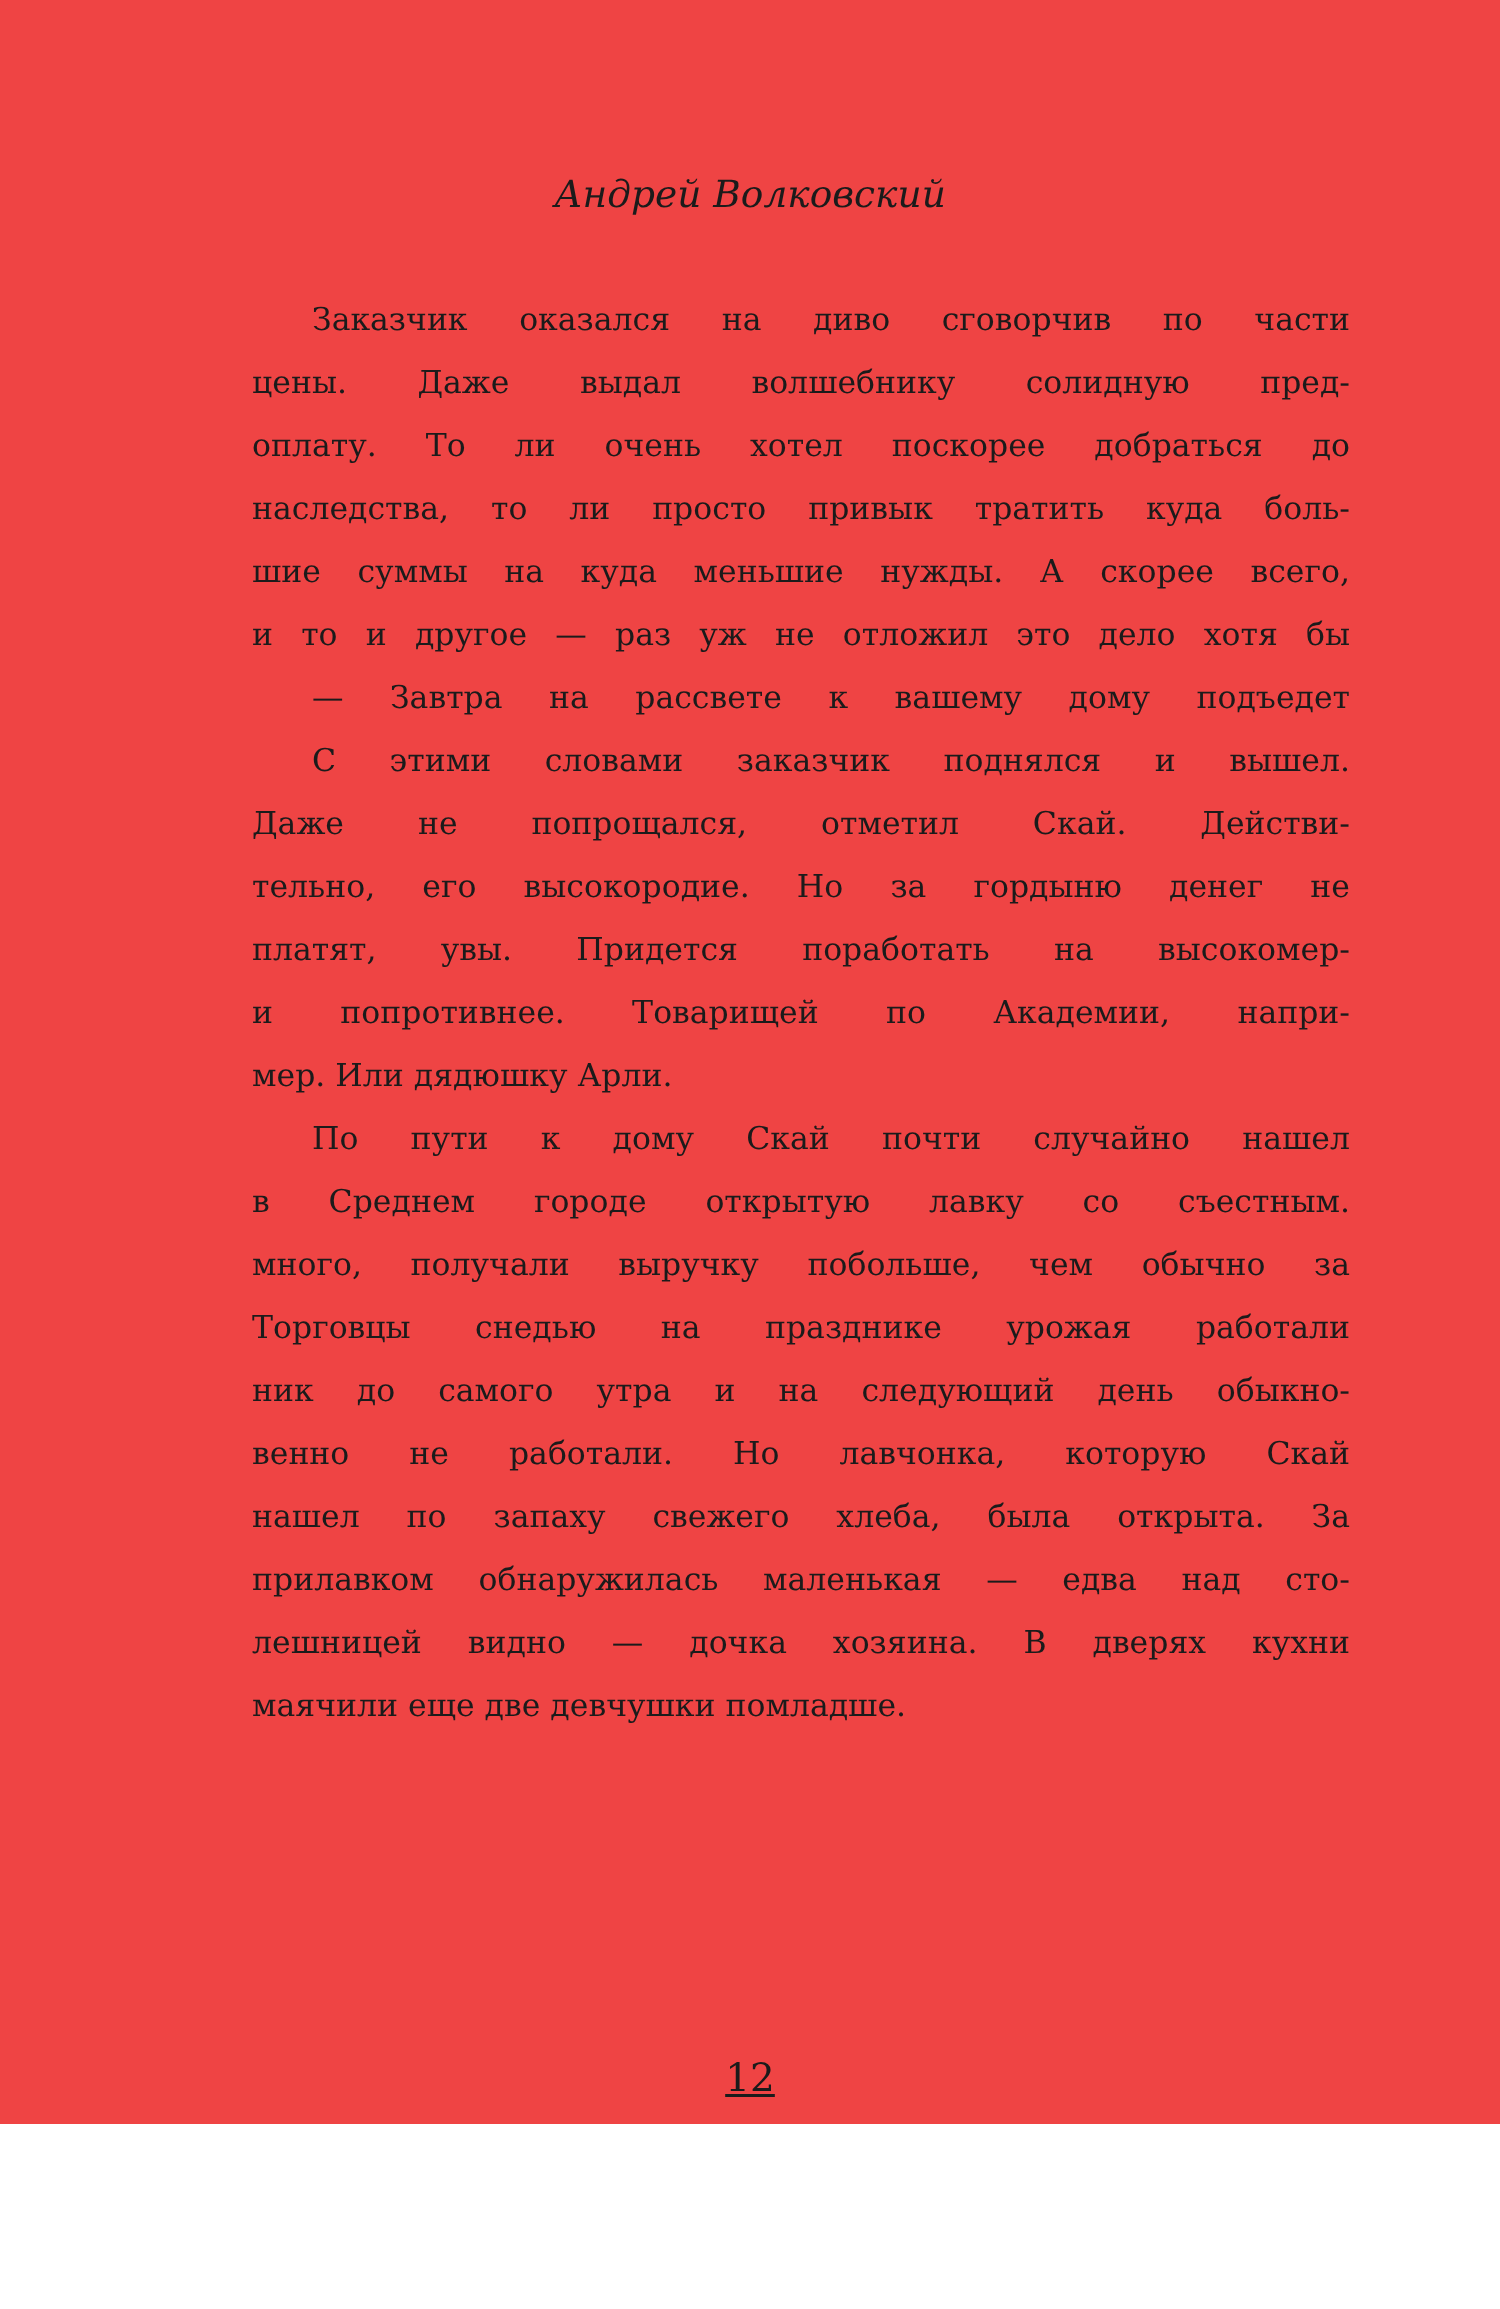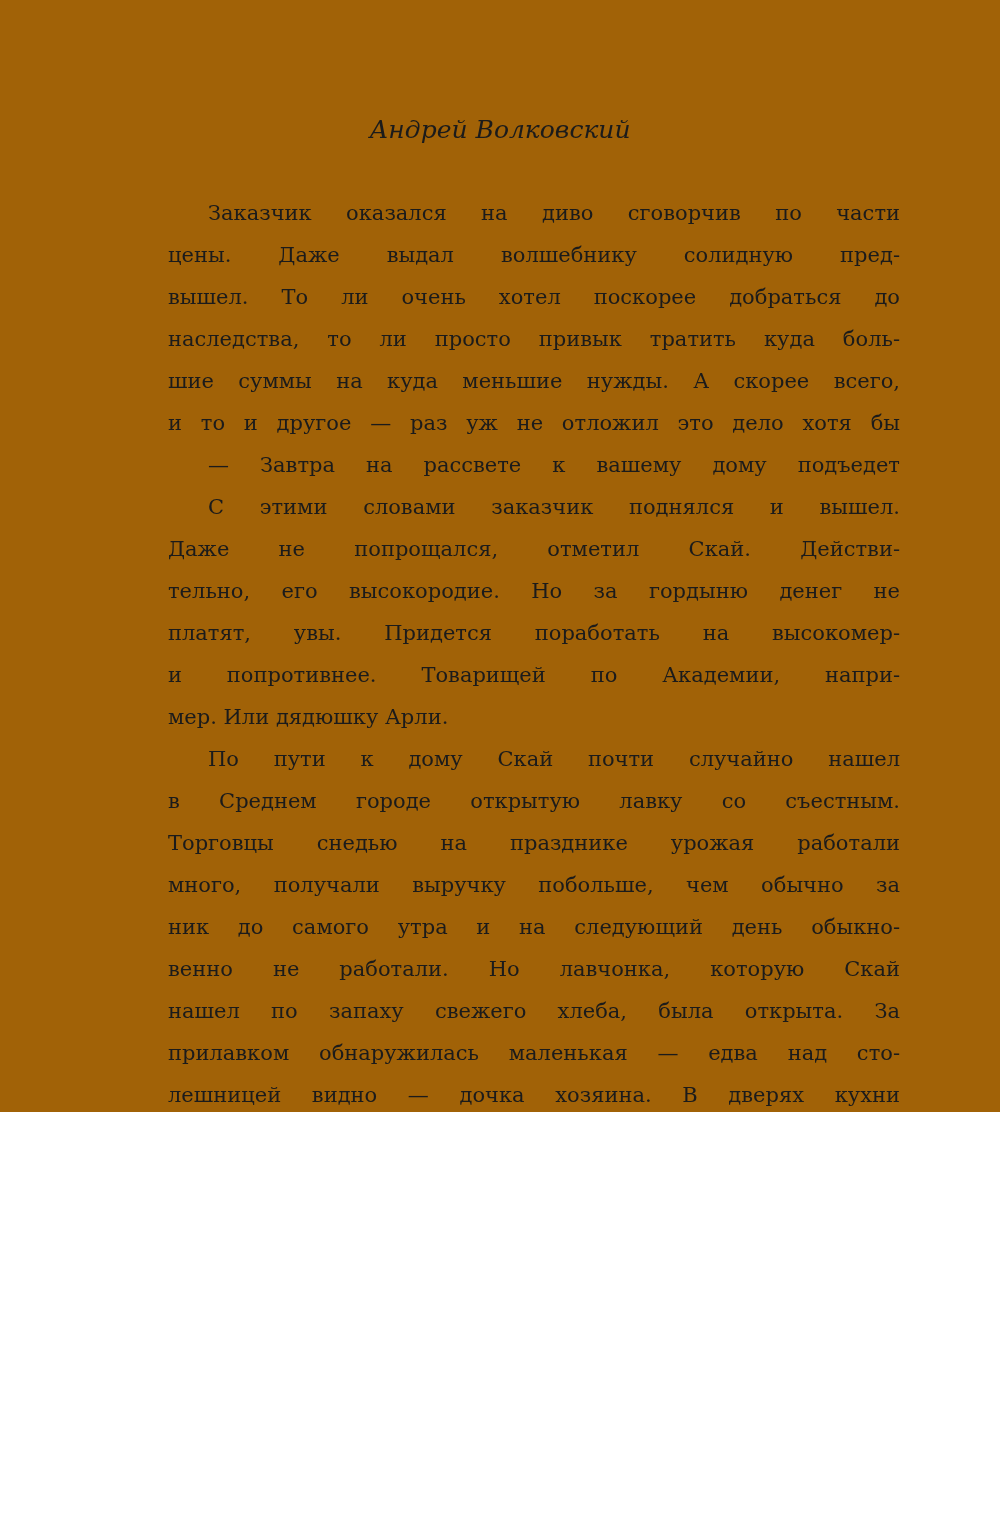--- a/index.html
+++ b/index.html
@@ -1,22 +1,22 @@
 <!DOCTYPE html>
 <html lang="ru"><head>
 <meta charset="utf-8">
 <style>
   * { margin: 0; padding: 0; box-sizing: border-box; }
   html, body { background: #ffffff; }
   .page {
     position: relative;
     width: 1000px;
-    height: 1112px;
+    height: 1416px;
     margin: 0 auto;
-    background: #a16207;
+    background: #ef4444;
     font-family: "DejaVu Serif", "Liberation Serif", serif;
     color: #1b1b1b;
     overflow: hidden;
   }
   .running-header {
     position: absolute;
     top: 114px;
     left: 0;
     width: 100%;
     text-align: center;
@@ -55,41 +55,41 @@
 </head>
 <body>
 
 <div class="page">
   <div class="running-header">Андрей Волковский</div>
 
   <div class="text-block">
       <div class="paragraph">
         <div class="line first">Заказчик оказался на диво сговорчив по части</div>
         <div class="line">цены. Даже выдал волшебнику солидную пред-</div>
-        <div class="line">вышел. То ли очень хотел поскорее добраться до</div>
+        <div class="line">оплату. То ли очень хотел поскорее добраться до</div>
         <div class="line">наследства, то ли просто привык тратить куда боль-</div>
         <div class="line">шие суммы на куда меньшие нужды. А скорее всего,</div>
         <div class="line">и то и другое — раз уж не отложил это дело хотя бы</div>
       </div>
       <div class="paragraph">
         <div class="line first">— Завтра на рассвете к вашему дому подъедет</div>
       </div>
       <div class="paragraph">
         <div class="line first">С этими словами заказчик поднялся и вышел.</div>
         <div class="line">Даже не попрощался, отметил Скай. Действи-</div>
         <div class="line">тельно, его высокородие. Но за гордыню денег не</div>
         <div class="line">платят, увы. Придется поработать на высокомер-</div>
         <div class="line">и попротивнее. Товарищей по Академии, напри-</div>
         <div class="line last">мер. Или дядюшку Арли.</div>
       </div>
       <div class="paragraph">
         <div class="line first">По пути к дому Скай почти случайно нашел</div>
         <div class="line">в Среднем городе открытую лавку со съестным.</div>
+        <div class="line">много, получали выручку побольше, чем обычно за</div>
         <div class="line">Торговцы снедью на празднике урожая работали</div>
-        <div class="line">много, получали выручку побольше, чем обычно за</div>
         <div class="line">ник до самого утра и на следующий день обыкно-</div>
         <div class="line">венно не работали. Но лавчонка, которую Скай</div>
         <div class="line">нашел по запаху свежего хлеба, была открыта. За</div>
         <div class="line">прилавком обнаружилась маленькая — едва над сто-</div>
         <div class="line">лешницей видно — дочка хозяина. В дверях кухни</div>
         <div class="line last">маячили еще две девчушки помладше.</div>
       </div>
     </div>
 
   <div class="page-number">12</div>

